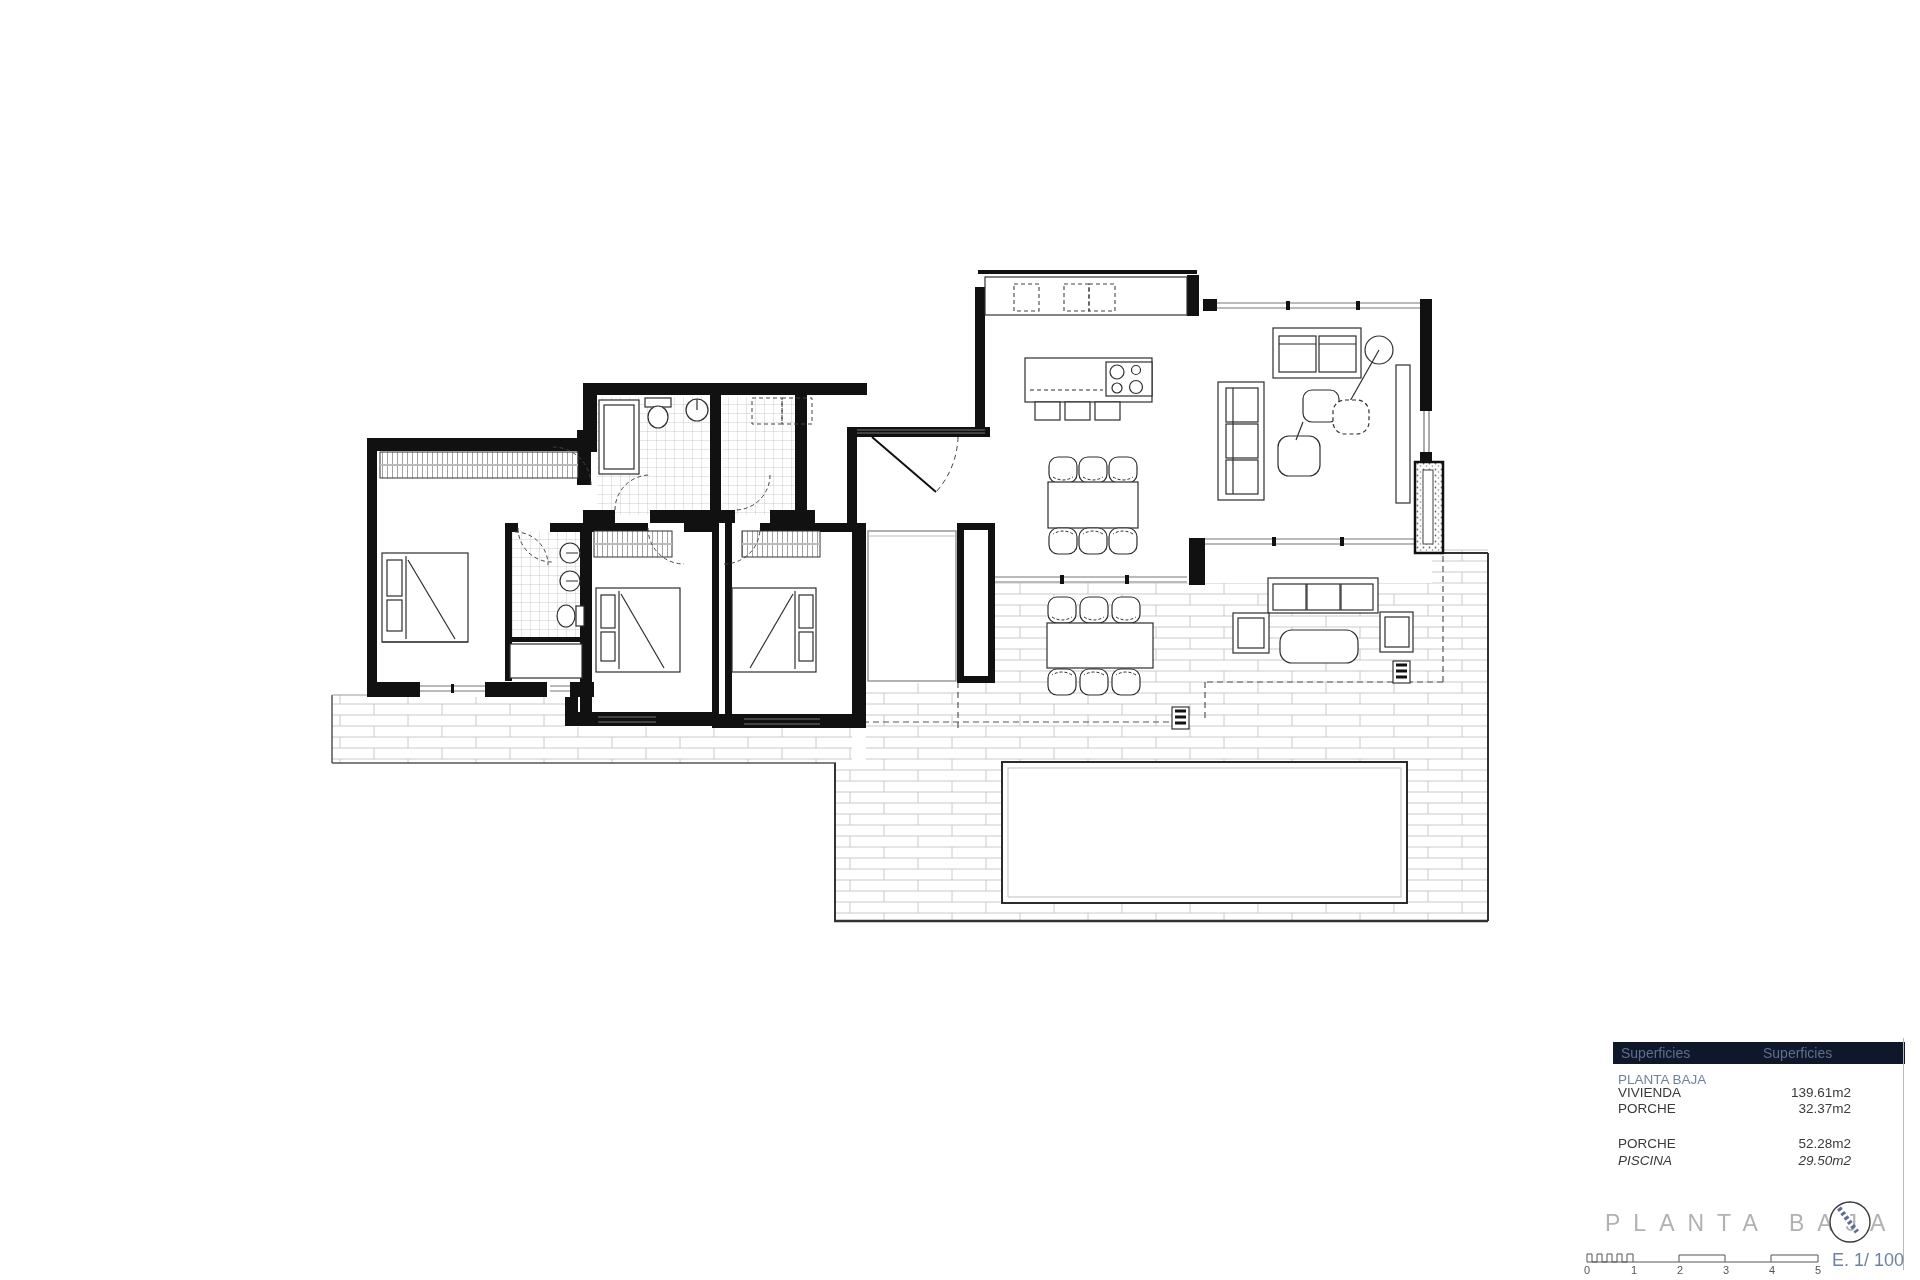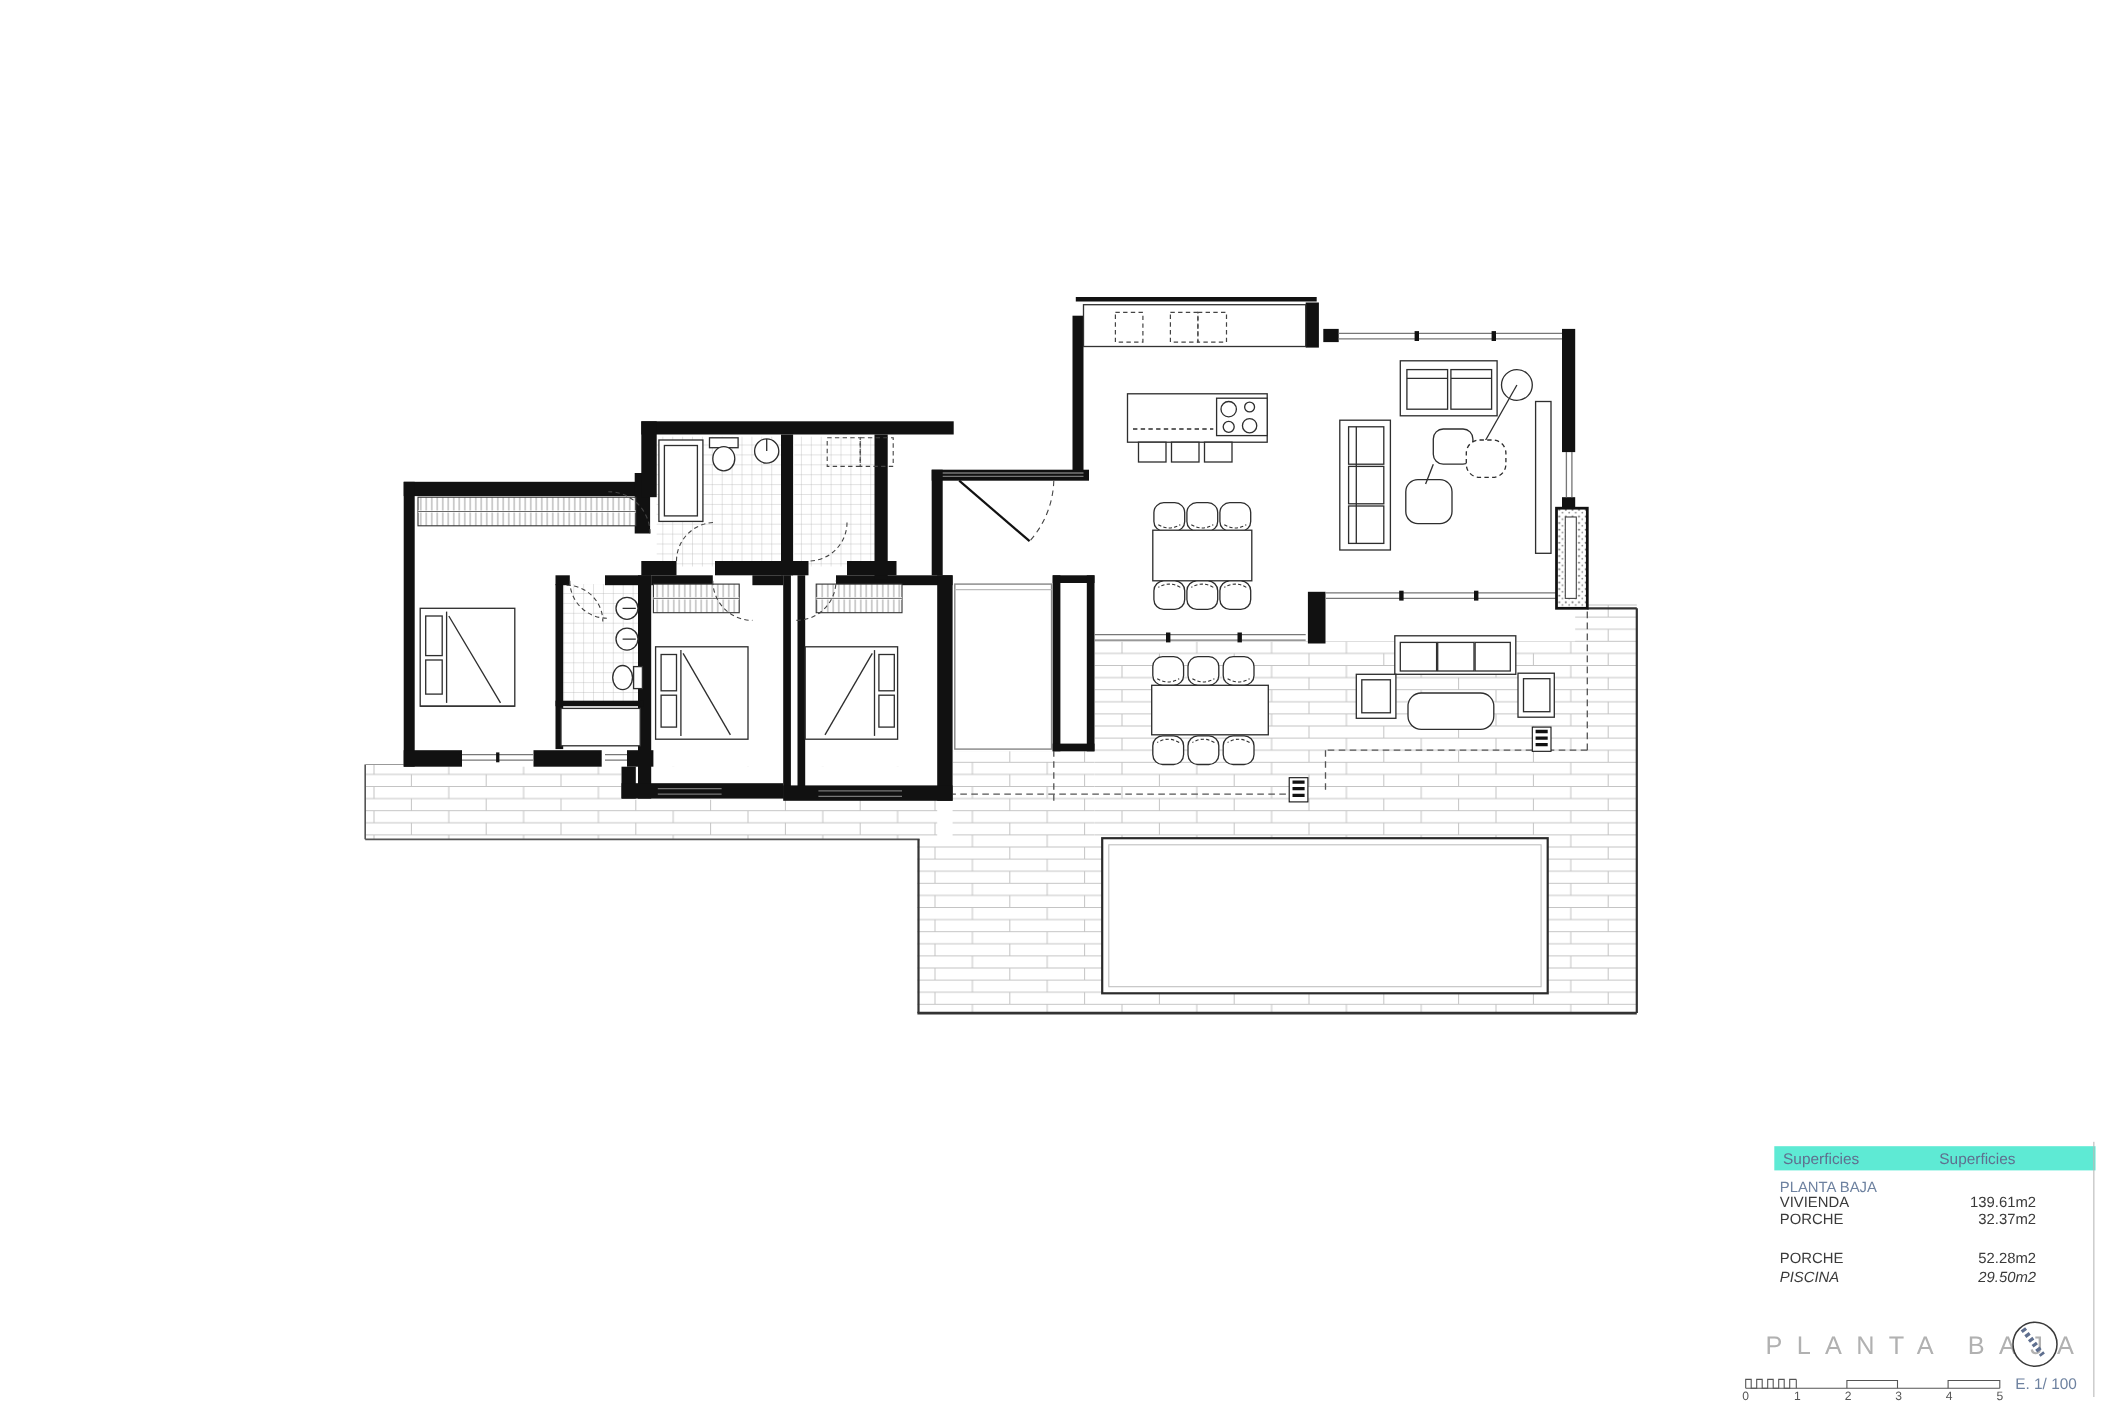--- a/index.html
+++ b/index.html
@@ -2,35 +2,35 @@
 <html><head>
 <meta charset="utf-8">
 <style>
   html,body{margin:0;padding:0;background:#ffffff;}
   body{width:1920px;height:1280px;position:relative;overflow:hidden;
        font-family:"Liberation Sans", sans-serif;}
   #sheet{position:absolute;left:0;top:0;width:1920px;height:1280px;}
   svg{display:block;}
   
   .legend{position:absolute;left:1613px;top:1042px;width:292px;}
-  .legend-header{height:22px;background:#5eead4;position:relative;}
+  .legend-header{height:22px;background:#0f172a;position:relative;}
   .legend-header span{position:absolute;top:3px;font-size:14px;color:#5f6f8f;}
   .lh-col1{left:8px;}
   .lh-col2{left:150px;}
   .legend-body{position:relative;font-size:13.5px;color:#3a3a3a;}
   .legend-section{position:absolute;left:5px;top:8px;color:#6e82a0;font-size:13.5px;}
   .lrow{position:absolute;left:0;width:238px;height:15px;}
   .lrow .lbl{position:absolute;left:5px;top:0;text-align:right;}
   .lrow .val{position:absolute;right:0;top:0;text-align:left;}
   .row0{top:21px;} .row1{top:37px;} .row2{top:72px;} .row3{top:89px;font-style:italic;}
   .tb-vline{position:absolute;left:1903px;top:1038px;width:1px;height:232px;background:#b9b9b9;}
   
   .plan-title{position:absolute;left:1605px;top:1210px;width:300px;
       font-size:23px;letter-spacing:13px;color:#b1b1b1;white-space:nowrap;}
-  .scale-note{position:absolute;left:1832px;top:1250px;font-size:14px;color:#6e82a0;white-space:nowrap;}
+  .scale-note{position:absolute;left:1832px;top:1250px;font-size:18px;color:#6e82a0;white-space:nowrap;}
   .north{position:absolute;left:1824px;top:1196px;}
   .scalebar{position:absolute;left:1580px;top:1246px;}
   .tick{position:absolute;top:1264px;width:14px;text-align:center;font-size:11px;color:#555;}
   .t0{left:1580px;} .t1{left:1627px;} .t2{left:1673px;}
   .t3{left:1719px;} .t4{left:1765px;} .t5{left:1811px;}
 </style>
 </head>
 <body>
 
 <svg id="sheet" viewBox="0 0 1920 1280">

